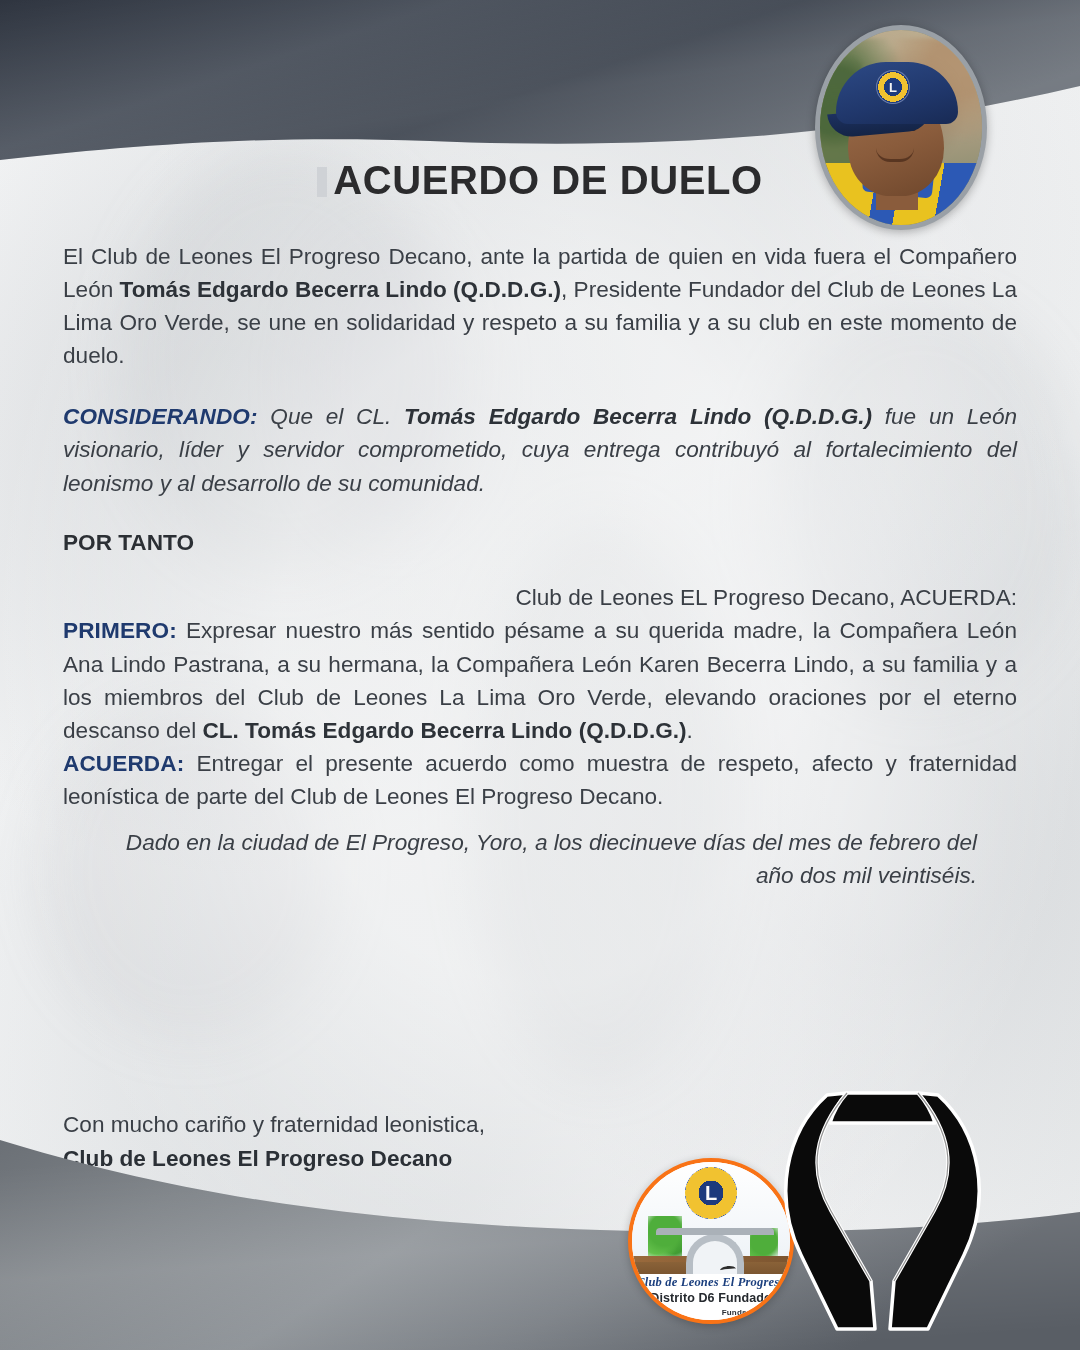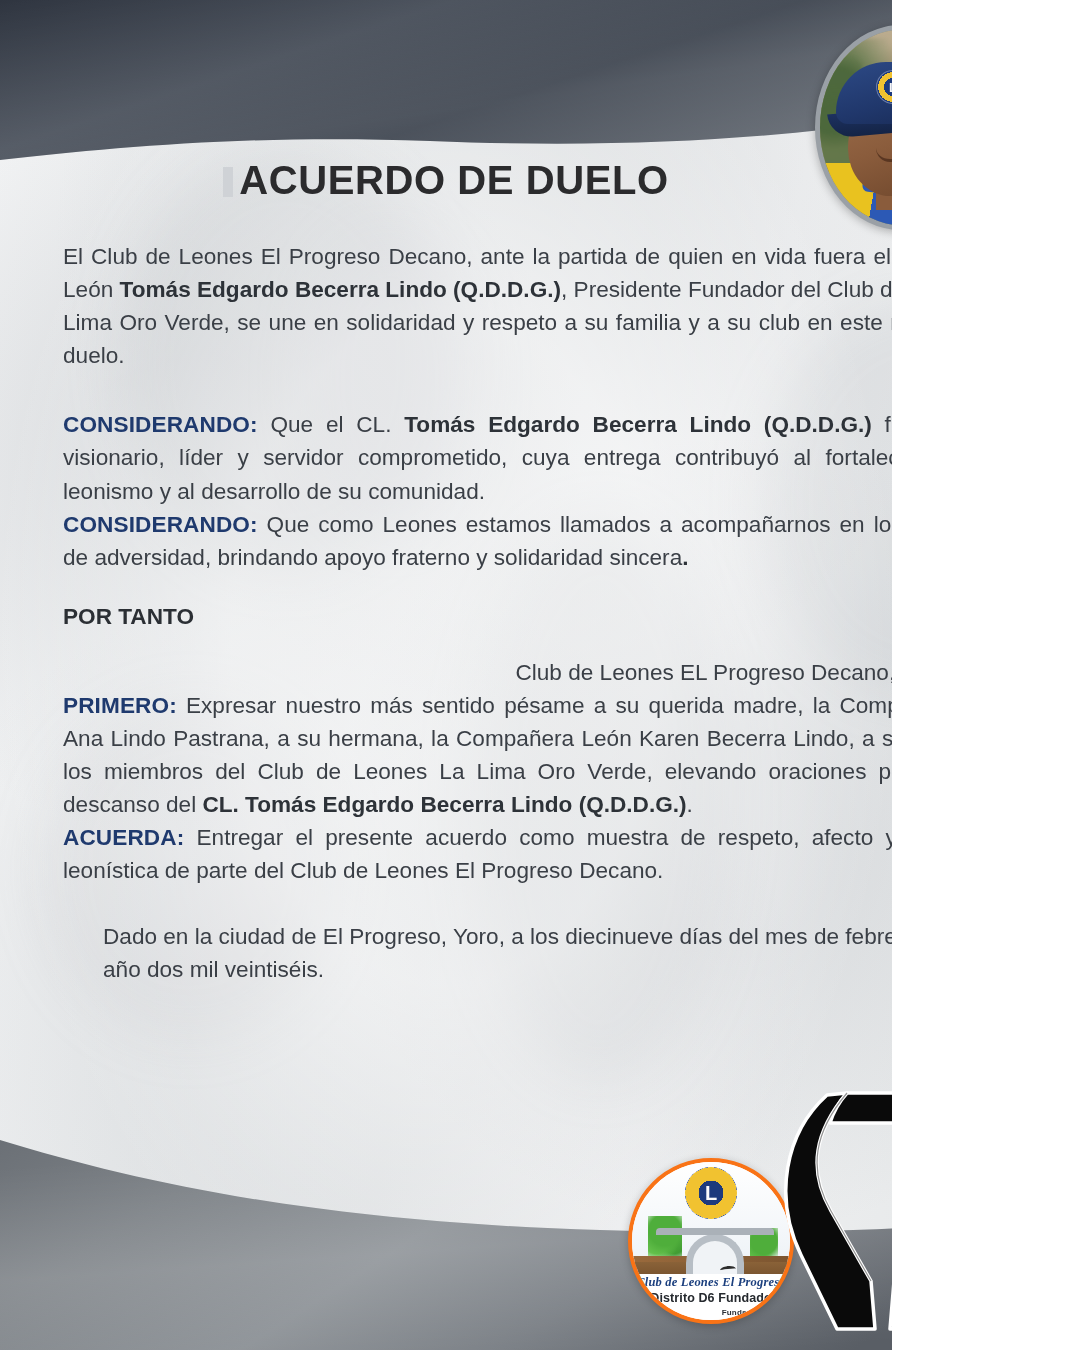--- a/index.html
+++ b/index.html
@@ -1,20 +1,20 @@
 <!DOCTYPE html>
 <html lang="es"><head>
 <meta charset="utf-8">
 <title>Acuerdo de Duelo</title>
 <style>
   html,body{margin:0;padding:0;background:#ffffff;}
   *{box-sizing:border-box;}
   #poster{
     position:relative;
-    width:892px;height:1350px;
+    width:1080px;height:1350px;
     overflow:hidden;
     font-family:"Liberation Sans", sans-serif;
     background:#fca5a5;
   }
 
   
   .bg-base{
     position:absolute;inset:0;
     background:
       radial-gradient(circle at 22% 34%, rgba(150,155,162,.22) 0 9%, rgba(0,0,0,0) 34%),
@@ -109,28 +109,28 @@
     vertical-align:-3px;margin-right:6px;}
 
   
   .doc{
     position:absolute;left:63px;top:240px;width:954px;
     color:#3a3f46;
     font-size:22.6px;
     line-height:1.465;
   }
   .para{margin:0 0 0 0;text-align:justify;text-justify:inter-word;}
-  .para.gap{margin-top:36px;}
+  .para.gap{margin-top:28px;font-style:italic;}
   .b{font-weight:700;color:#2d3238;}
   .lbl{font-weight:700;color:#1f3a6e;letter-spacing:.1px;}
   .center{text-align:left;font-weight:700;color:#2b2f34;}
   .plain{text-align:right;}
   .dated{
-    text-align:left;color:#3a3f46;
-    margin-top:34px;line-height:1.45;
+    text-align:right;font-style:italic;color:#3a3f46;
+    margin-top:14px;line-height:1.45;
     padding:0 40px;
   }
 
   
   .closing{position:absolute;left:63px;top:1108px;color:#3a3f46;font-size:22.6px;line-height:1.5;}
   .closing .sig{font-weight:700;color:#2b3036;}
 
   
   .emblem{
     position:absolute;left:628px;top:1158px;width:166px;height:166px;border-radius:50%;
@@ -228,34 +228,37 @@
     <span class="bar"></span><span>ACUERDO DE DUELO</span>
   </div>
 
   <div class="doc">
 
     <p class="para"><span>El Club de Leones El Progreso Decano, ante la partida de quien en vida fuera el Compañero León </span><span class="b">Tomás Edgardo Becerra Lindo (Q.D.D.G.)</span><span>, Presidente Fundador del Club de Leones La Lima Oro Verde, se une en solidaridad y respeto a su familia y a su club en este momento de duelo.</span></p>
 
     <p class="para gap"><span class="lbl">CONSIDERANDO:</span><span> Que el CL. </span><span class="b">Tomás Edgardo Becerra Lindo (Q.D.D.G.)</span><span> fue un León visionario, líder y servidor comprometido, cuya entrega contribuyó al fortalecimiento del leonismo y al desarrollo de su comunidad.</span></p>
 
 
-    <p class="para"><span class="lbl">CONSIDERANDO:</span><span> Que como Leones estamos llamados a acompañarnos en los momentos de adversidad, brindando apoyo fraterno y solidaridad sincera</span><span class="b">.</span></p>
 
     <p class="center" style="margin-top:26px;">POR TANTO</p>
 
     <p class="para plain">Club de Leones EL Progreso Decano, ACUERDA:</p>
 
     <p class="para"><span class="lbl">PRIMERO:</span><span> Expresar nuestro más sentido pésame a su querida madre, la Compañera León Ana Lindo Pastrana, a su hermana, la Compañera León Karen Becerra Lindo, a su familia y a los miembros del Club de Leones La Lima Oro Verde, elevando oraciones por el eterno descanso del </span><span class="b">CL. Tomás Edgardo Becerra Lindo (Q.D.D.G.)</span><span>.</span></p>
 
 
     <p class="para"><span class="lbl">ACUERDA:</span><span> Entregar el presente acuerdo como muestra de respeto, afecto y fraternidad leonística de parte del Club de Leones El Progreso Decano.</span></p>
 
     <p class="dated">Dado en la ciudad de El Progreso, Yoro, a los diecinueve días del mes de febrero del año dos mil veintiséis.</p>
   </div>
 
+  <div class="closing">
+    <div>Con mucho cariño y fraternidad leonistica,</div>
+    <div class="sig">Club de Leones El Progreso Decano</div>
+  </div>
 
   <svg class="wave-bot" viewBox="0 0 1080 230" preserveAspectRatio="none">
     <defs>
       <linearGradient id="gBot" x1="0" y1="0" x2="1" y2="0.3">
         <stop offset="0%" stop-color="#6b7076"></stop>
         <stop offset="22%" stop-color="#7d8287"></stop>
         <stop offset="48%" stop-color="#8c9196"></stop>
         <stop offset="70%" stop-color="#7a7f85"></stop>
         <stop offset="100%" stop-color="#595e65"></stop>
       </linearGradient>

